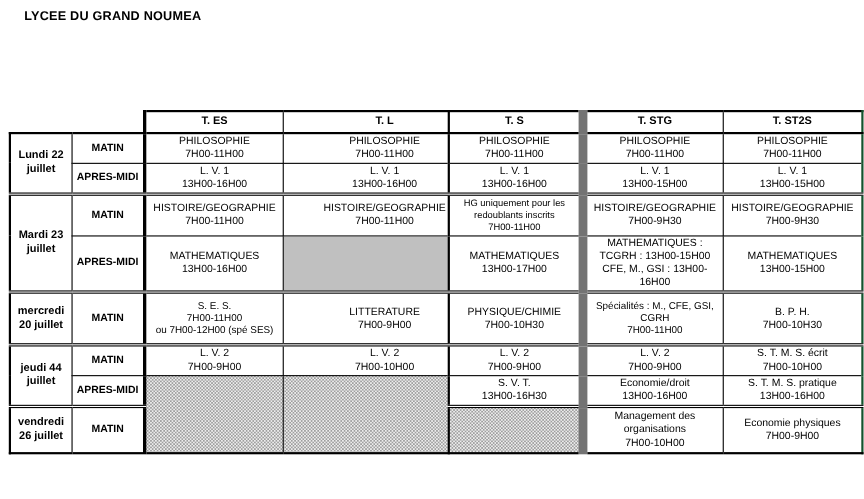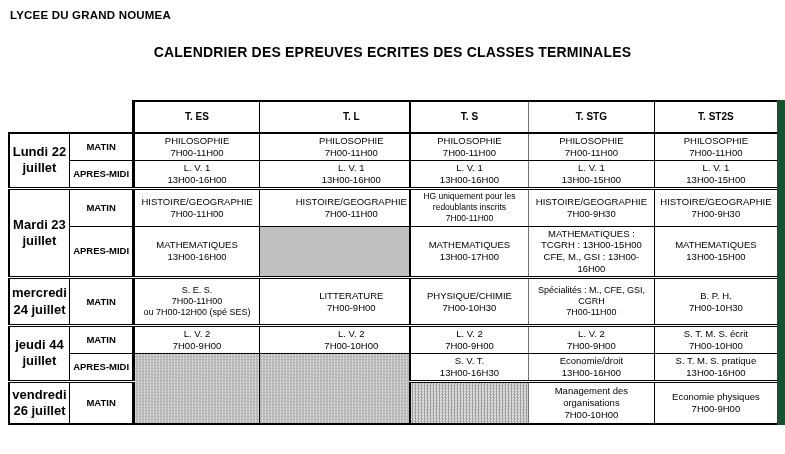--- a/index.html
+++ b/index.html
@@ -2,21 +2,21 @@
 <html><head>
 <meta charset="utf-8">
 <style>
   html,body{margin:0;padding:0;}
   body{
     width:785px;height:454px;overflow:hidden;background:#ffffff;
     font-family:"Liberation Sans","DejaVu Sans",sans-serif;color:#000;
     position:relative;
   }
   .school{
-    position:absolute;left:10px;top:9px;
+    position:absolute;left:22px;top:9px;
     font-size:11.5px;font-weight:bold;letter-spacing:.2px;
   }
   .titles{
     position:absolute;top:41px;left:0;width:785px;text-align:center;
     font-size:14px;font-weight:bold;line-height:23px;letter-spacing:.2px;
   }
   table.cal{
     position:absolute;left:8px;top:100px;
     border-collapse:collapse;table-layout:fixed;
   }
@@ -28,68 +28,67 @@
   }
   
   col.w-day{width:58px}col.w-per{width:72px}
   col.w-es{width:128px}col.w-l{width:128px}col.w-s{width:128px}
   col.w-stg{width:129px}col.w-st2s{width:129px}
   
   .c-day{border-left:2px solid #000;border-right:1px solid #000;}
   .c-per{border-right:3px solid #000;margin-top:24px;}
   .c-es{border-right:1px solid #000;}
   .c-l{border-right:2px solid #000;padding-left:36px;}
-  .c-s{border-right:1px solid #737373;}
+  .c-s{border-right:8px solid #737373;}
   .c-stg{border-right:1px solid #000;margin-top:13px;}
-  .c-st2s{border-right:8px solid #14532d;}
+  .c-st2s{border-right:2px solid #14532d;}
   
   .hdr{
     font-weight:bold;font-size:10px;
     border-top:2px solid #000;border-bottom:2px solid #000;
   }
   .corner{border:none;background:#fff;}
   .hdr.c-es{border-left:3px solid #000;}
   
   .bt-strong{border-top:2px solid #000;}
   .bt-block{border-top:3px double #000;}
   .bb-table{border-bottom:2px solid #000;}
   
-  .day{font-weight:bold;font-size:13px;}
+  .day{font-weight:bold;font-size:10px;}
   .per{font-weight:bold;font-size:9.5px;}
   
   .gray{background:#c0c0c0;}
   .hatch{
     background:repeating-conic-gradient(#9e9e9e 0% 25%,#ededed 0% 50%);
     background-size:3px 3px;
   }
   .small{font-size:8.5px;line-height:1.3;}
   .smallish{font-size:9px;}
 </style>
 </head>
 <body>
 
 <div class="school">LYCEE DU GRAND NOUMEA</div>
 
 <div class="titles">
-  <div>CALENDRIER DES EPREUVES ECRITES DES CLASSES TERMINALES</div>
 </div>
 
 <table class="cal">
   <colgroup>
     <col class="w-day">
       <col class="w-per">
       <col class="w-es">
       <col class="w-l">
     <col class="w-s">
       <col class="w-stg">
       <col class="w-st2s">
   </colgroup>
 
   <tbody>
-      <tr style="height:32px">
+      <tr style="height:20px">
     <td class="corner" colspan="2"></td>
     <td class="hdr c-es">T. ES</td>
     <td class="hdr c-l">T. L</td>
     <td class="hdr c-s">T. S</td>
     <td class="hdr c-stg">T. STG</td>
     <td class="hdr c-st2s">T. ST2S</td>
   </tr>
 
   <tr style="height:25px">
     <td class="c-day day bt-strong" rowspan="2">Lundi 22
@@ -146,21 +145,21 @@
     <td class="c-stg">MATHEMATIQUES :
 TCGRH : 13H00-15H00
 CFE, M., GSI : 13H00-
 16H00</td>
     <td class="c-st2s">MATHEMATIQUES
 13H00-15H00</td>
   </tr>
 
   <tr style="height:48px">
     <td class="c-day day bt-block">mercredi
-24 juillet</td>
+20 juillet</td>
     <td class="c-per per bt-block">MATIN</td>
     <td class="c-es bt-block smallish">S. E. S.
 7H00-11H00
 ou 7H00-12H00 (spé SES)</td>
     <td class="c-l bt-block">LITTERATURE
 7H00-9H00</td>
     <td class="c-s bt-block">PHYSIQUE/CHIMIE
 7H00-10H30</td>
     <td class="c-stg bt-block smallish">Spécialités : M., CFE, GSI,
 CGRH

